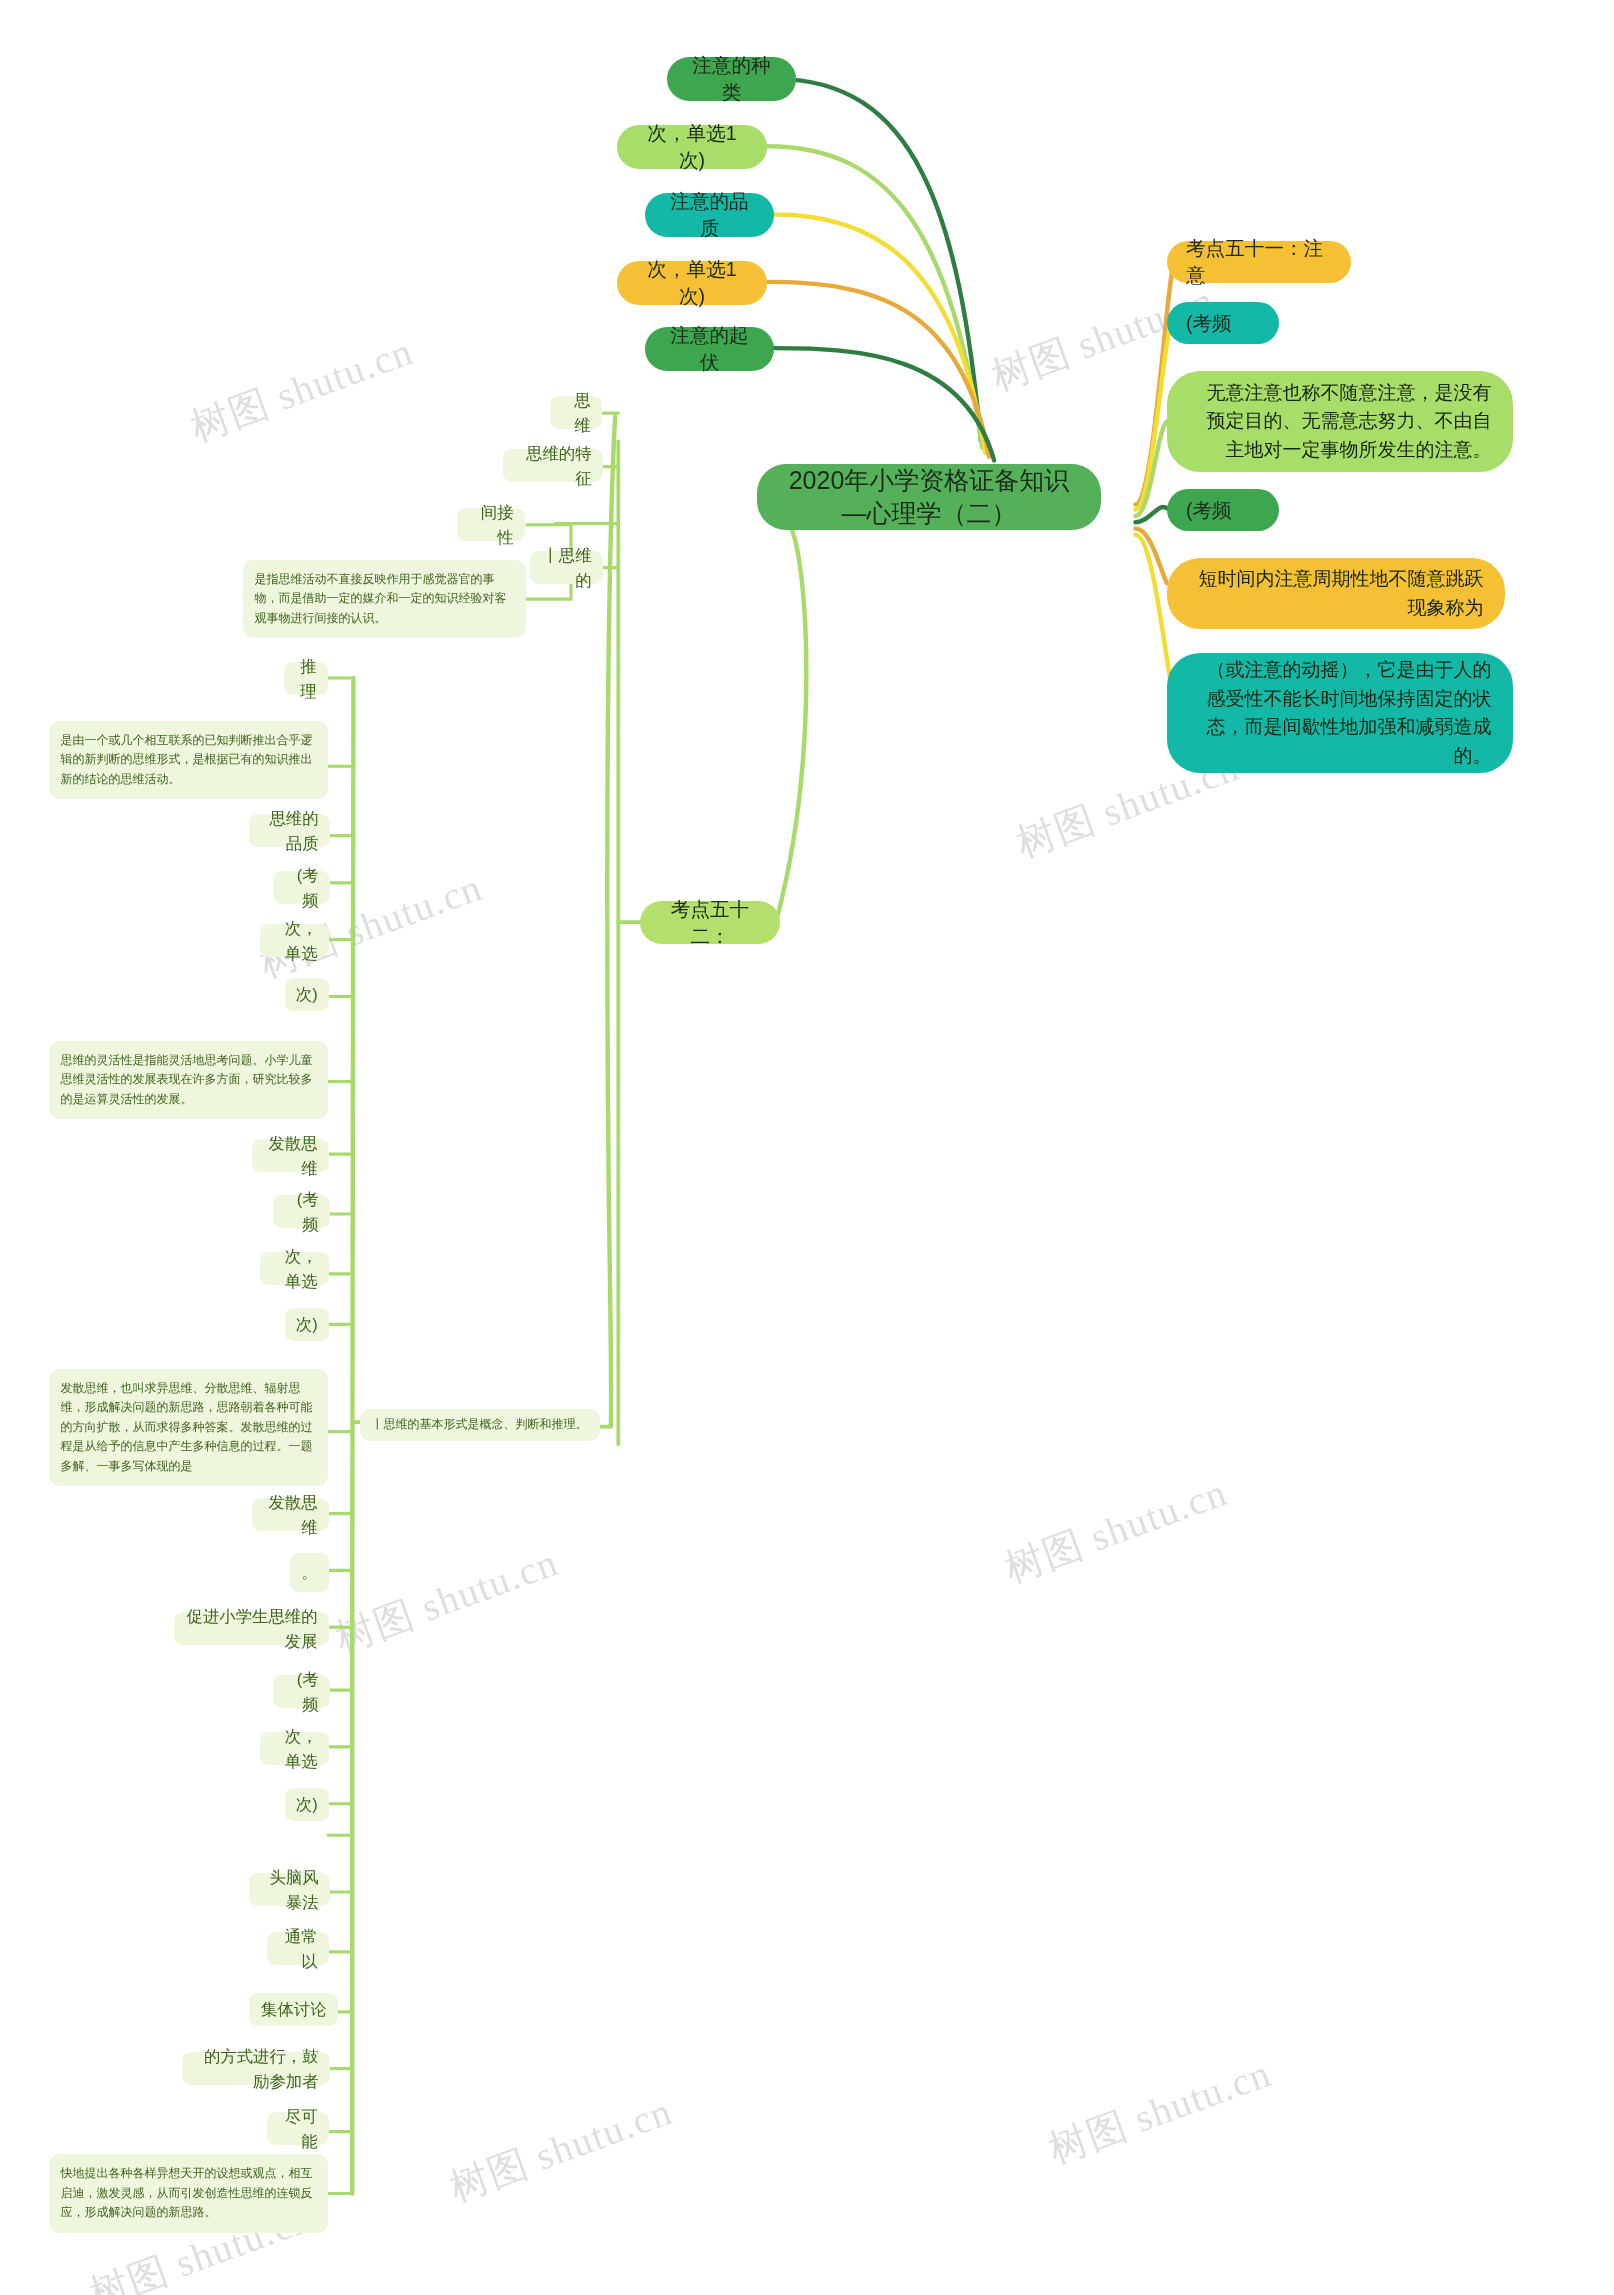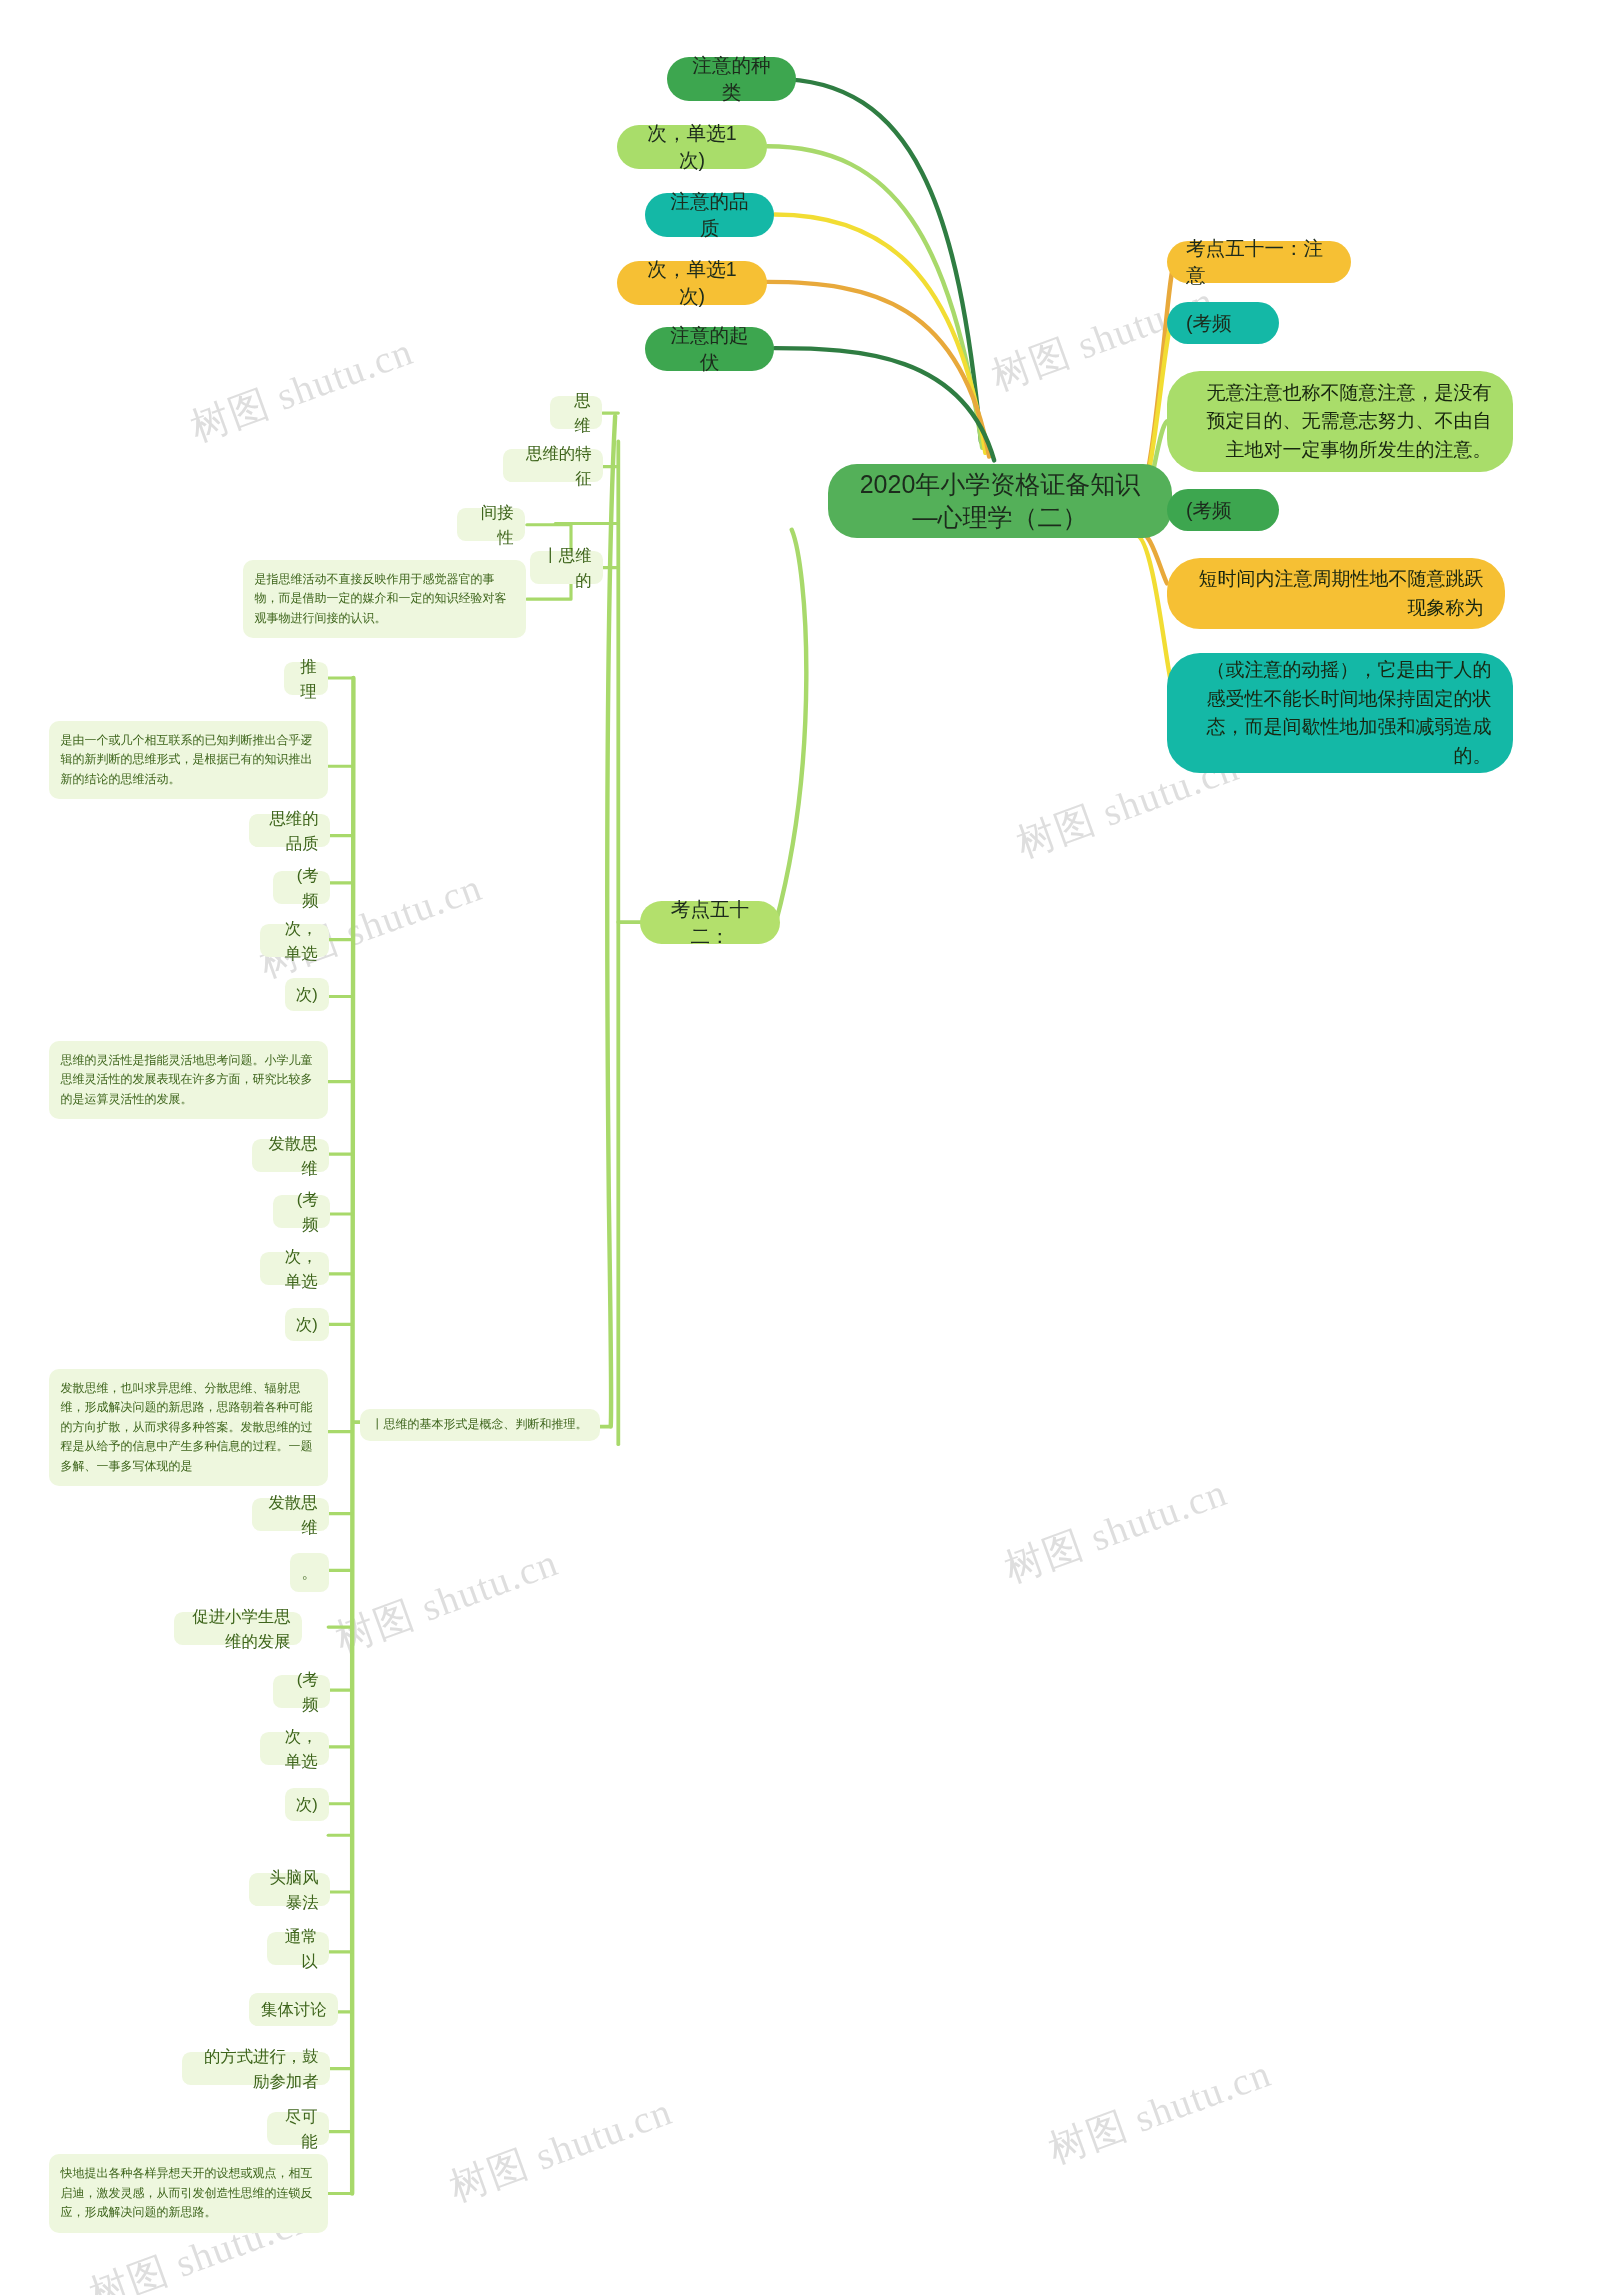--- a/index.html
+++ b/index.html
@@ -139,21 +139,21 @@
       <path d="M558,3190 C540,3190 530,3190 520,3190"></path>
       <path d="M558,3280 C540,3280 530,3280 520,3280"></path>
       <path d="M558,3380 C540,3380 530,3380 520,3380"></path>
       <path d="M558,3478 C540,3478 530,3478 520,3478"></path>
     </g>
 
     <path d="M560,2255 L600,2255" stroke="#a8d96b" stroke-width="6"></path>
     <path d="M965,2262 C930,2262 900,2262 880,2262" stroke="#a8d96b" stroke-width="6"></path>
   </svg>
 
-  <div class="node n-root" style="left:828px;top:464px;width:344px;height:74px;">2020年小学资格证备知识—心理学（二）</div>
+  <div class="node n-root" style="left:757px;top:464px;width:344px;height:66px;">2020年小学资格证备知识—心理学（二）</div>
 
   <div class="node pill c-darkgreen" style="left:667px;top:57px;width:129px;height:44px;">注意的种类</div>
 
   <div class="node pill c-lime" style="left:617px;top:125px;width:150px;height:44px;">次，单选1次)</div>
 
   <div class="node pill c-yellow" style="left:645px;top:193px;width:129px;height:44px;">注意的品质</div>
 
   <div class="node pill c-orange" style="left:617px;top:261px;width:150px;height:44px;">次，单选1次)</div>
 
   <div class="node pill c-darkgreen" style="left:645px;top:327px;width:129px;height:44px;">注意的起伏</div>
@@ -203,21 +203,21 @@
   <div class="node leaf" style="left:260px;top:1252px;width:69px;height:33px;">次，单选</div>
 
   <div class="node leaf" style="left:285px;top:1308px;width:44px;height:33px;">次)</div>
 
   <div class="node leaf para" style="left:49px;top:1369px;width:279px;height:117px;">发散思维，也叫求异思维、分散思维、辐射思维，形成解决问题的新思路，思路朝着各种可能的方向扩散，从而求得多种答案。发散思维的过程是从给予的信息中产生多种信息的过程。一题多解、一事多写体现的是</div>
 
   <div class="node leaf" style="left:252px;top:1498px;width:77px;height:33px;">发散思维</div>
 
   <div class="node leaf center" style="left:290px;top:1553px;width:39px;height:39px;">。</div>
 
-  <div class="node leaf" style="left:174px;top:1612px;width:128px;height:33px;">促进小学生思维的发展</div>
+  <div class="node leaf" style="left:174px;top:1612px;width:155px;height:33px;">促进小学生思维的发展</div>
 
   <div class="node leaf" style="left:273px;top:1675px;width:57px;height:33px;">(考频</div>
 
   <div class="node leaf" style="left:260px;top:1732px;width:69px;height:33px;">次，单选</div>
 
   <div class="node leaf" style="left:285px;top:1788px;width:44px;height:33px;">次)</div>
 
   <div class="node leaf" style="left:249px;top:1873px;width:81px;height:33px;">头脑风暴法</div>
 
   <div class="node leaf" style="left:267px;top:1932px;width:62px;height:33px;">通常以</div>

